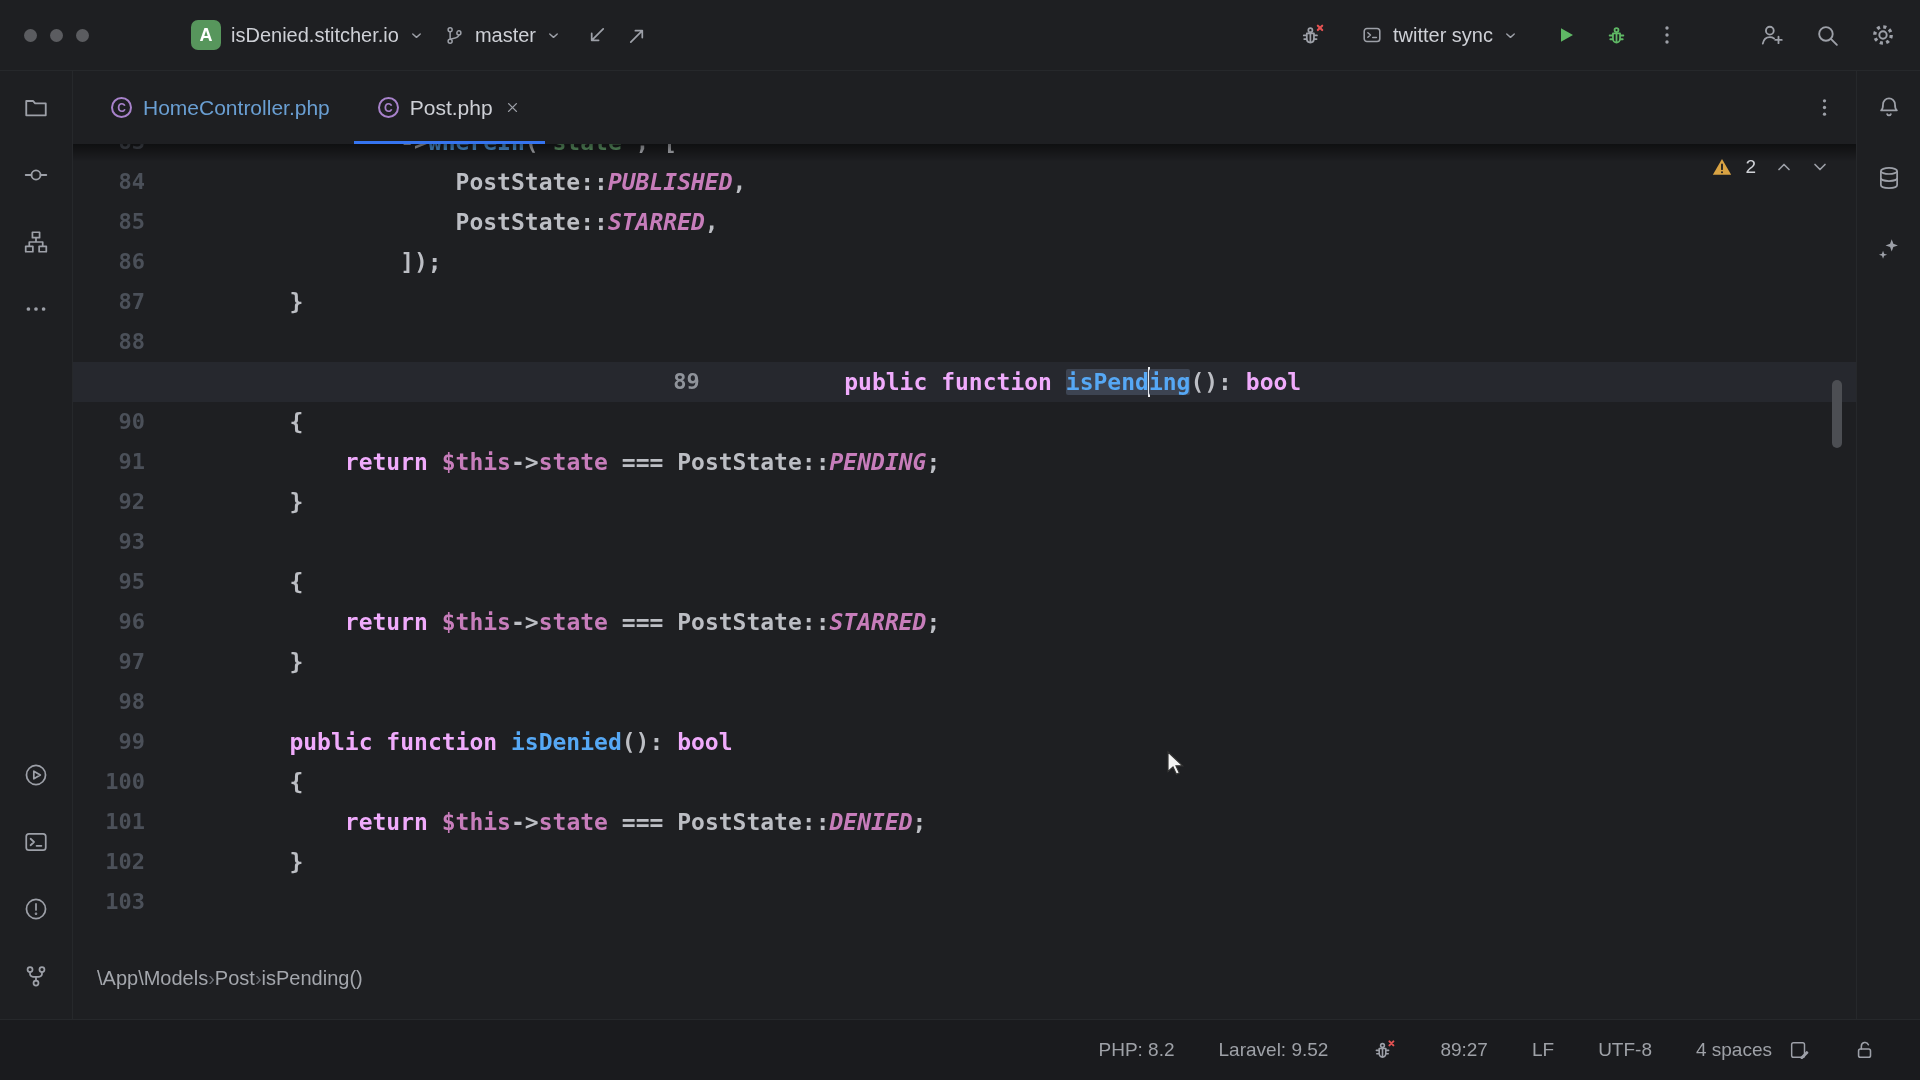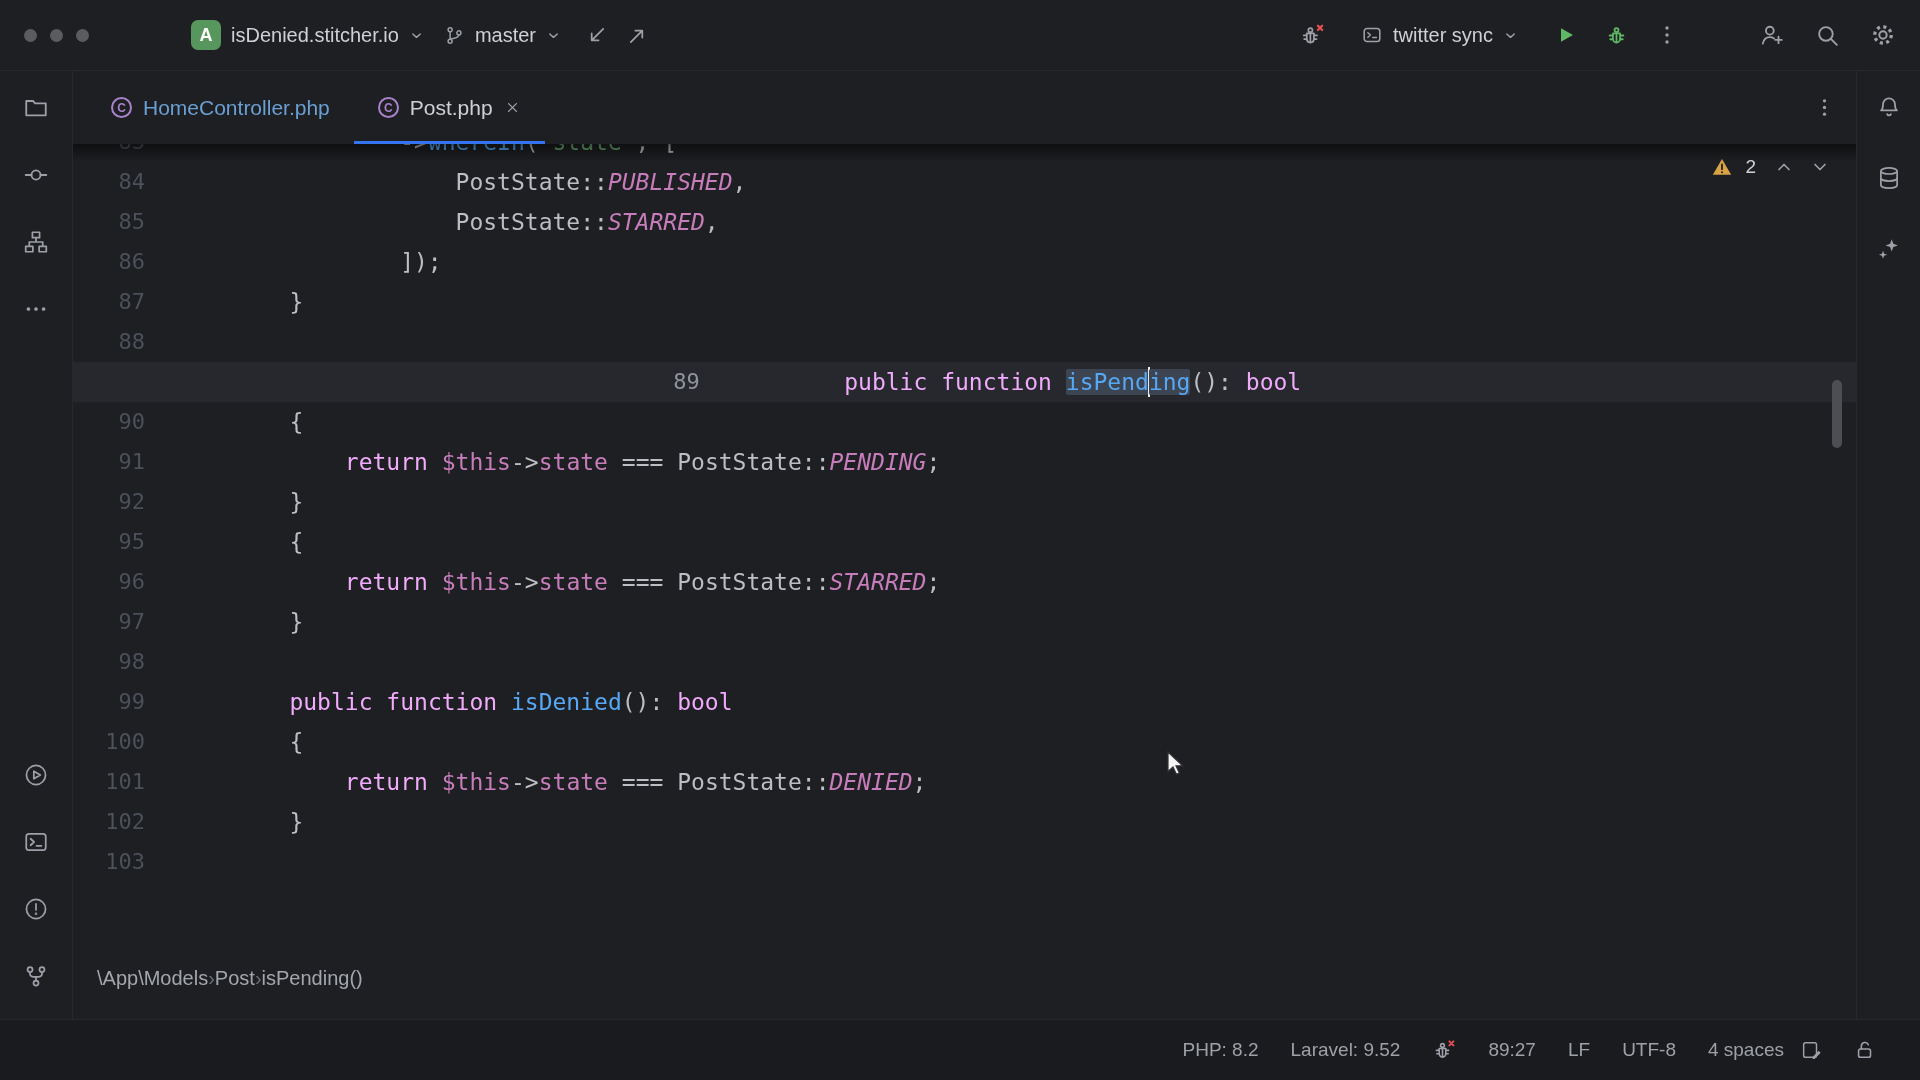--- a/index.html
+++ b/index.html
@@ -73,21 +73,21 @@
   .tab-kebab { margin-left:auto; margin-right:20px; align-self:center; }
 
   
   .editor {
     position:absolute; top:144px; left:73px; right:64px; bottom:109px;
     overflow:hidden; background:#1e1f22;
   }
   .code-scroll { margin-top:-22px; }
   .code-line {
     display:flex; height:40px; line-height:40px;
-    font-family:"DejaVu Sans Mono","Liberation Mono",monospace; font-size:23px;
+    font-family:"DejaVu Sans Mono","Liberation Mono",monospace; font-size:23px;font-weight:bold;
   }
   .code-line.current { background:#26282e;justify-content:center; }
   .ln { flex:none; width:72px; text-align:right; color:#4b5059; font-size:22px; }
   .current .ln { color:#8f939a; }
   .code { white-space:pre; padding-left:89px; }
   .tok-d { color:#bcbec4; }
   .tok-k { color:#f0abfc; }
   .tok-m { color:#56a8f5; }
   .tok-s { color:#6aab73; }
   .tok-v { color:#c77dbb; }
@@ -119,21 +119,21 @@
     display:flex; align-items:center; 
     padding-left:24px; font-size:20px; color:#a3a6ac; background:#1e1f22;
   }
   .crumb-sep { color:#6b6f76; font-size:20px; }
 
   
   .statusbar {
     position:absolute; left:0; right:0; bottom:0; height:61px;
     background:#1a1b1e; border-top:1px solid #26282b;
     display:flex; align-items:center; justify-content:flex-end;
-    gap:32px; padding:0 44px; font-size:19px; color:#9ea1a7;
+    gap:44px; padding:0 44px; font-size:19px; color:#9ea1a7;
   }
   .sb-item { white-space:nowrap; }
   .sb-group { display:flex; align-items:center; gap:16px;text-align:center; }
 
   .mouse-cursor { position:absolute; left:1163px; top:750px; pointer-events:none; }
 </style>
 </head>
 <body>
 
 <header class="toolbar">
@@ -371,20 +371,24 @@
         <span class="ln">90</span>
         <span class="code"><span class="tok-d">    {</span></span>
       </div>
       <div class="code-line">
         <span class="ln">91</span>
         <span class="code"><span class="tok-d">        </span><span class="tok-k">return</span><span class="tok-d"> </span><span class="tok-v">$this</span><span class="tok-d">-&gt;</span><span class="tok-v">state</span><span class="tok-d"> === </span><span class="tok-d">PostState</span><span class="tok-d">::</span><span class="tok-c">PENDING</span><span class="tok-d">;</span></span>
       </div>
       <div class="code-line">
         <span class="ln">92</span>
         <span class="code"><span class="tok-d">    }</span></span>
+      </div>
+      <div class="code-line">
+        <span class="ln">93</span>
+        <span class="code"></span>
       </div>
       <div class="code-line">
         <span class="ln">95</span>
         <span class="code"><span class="tok-d">    {</span></span>
       </div>
       <div class="code-line">
         <span class="ln">96</span>
         <span class="code"><span class="tok-d">        </span><span class="tok-k">return</span><span class="tok-d"> </span><span class="tok-v">$this</span><span class="tok-d">-&gt;</span><span class="tok-v">state</span><span class="tok-d"> === </span><span class="tok-d">PostState</span><span class="tok-d">::</span><span class="tok-c">STARRED</span><span class="tok-d">;</span></span>
       </div>
       <div class="code-line">

